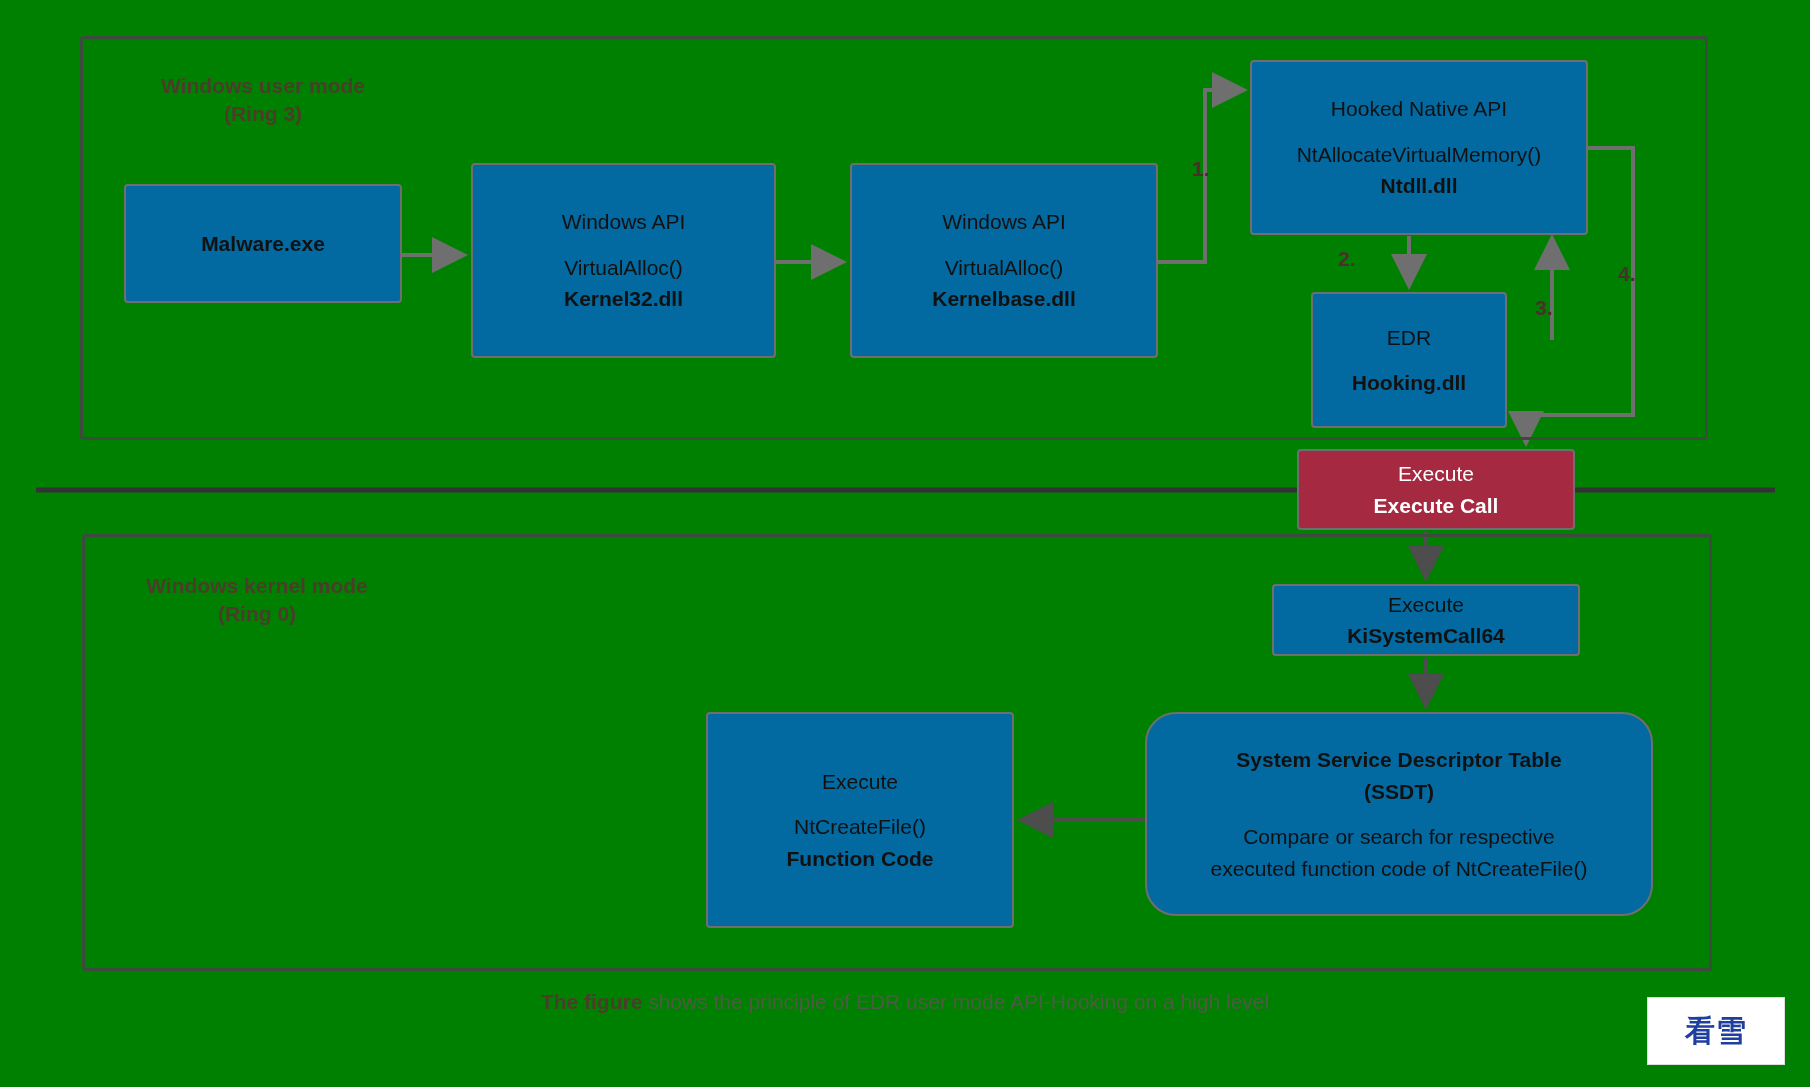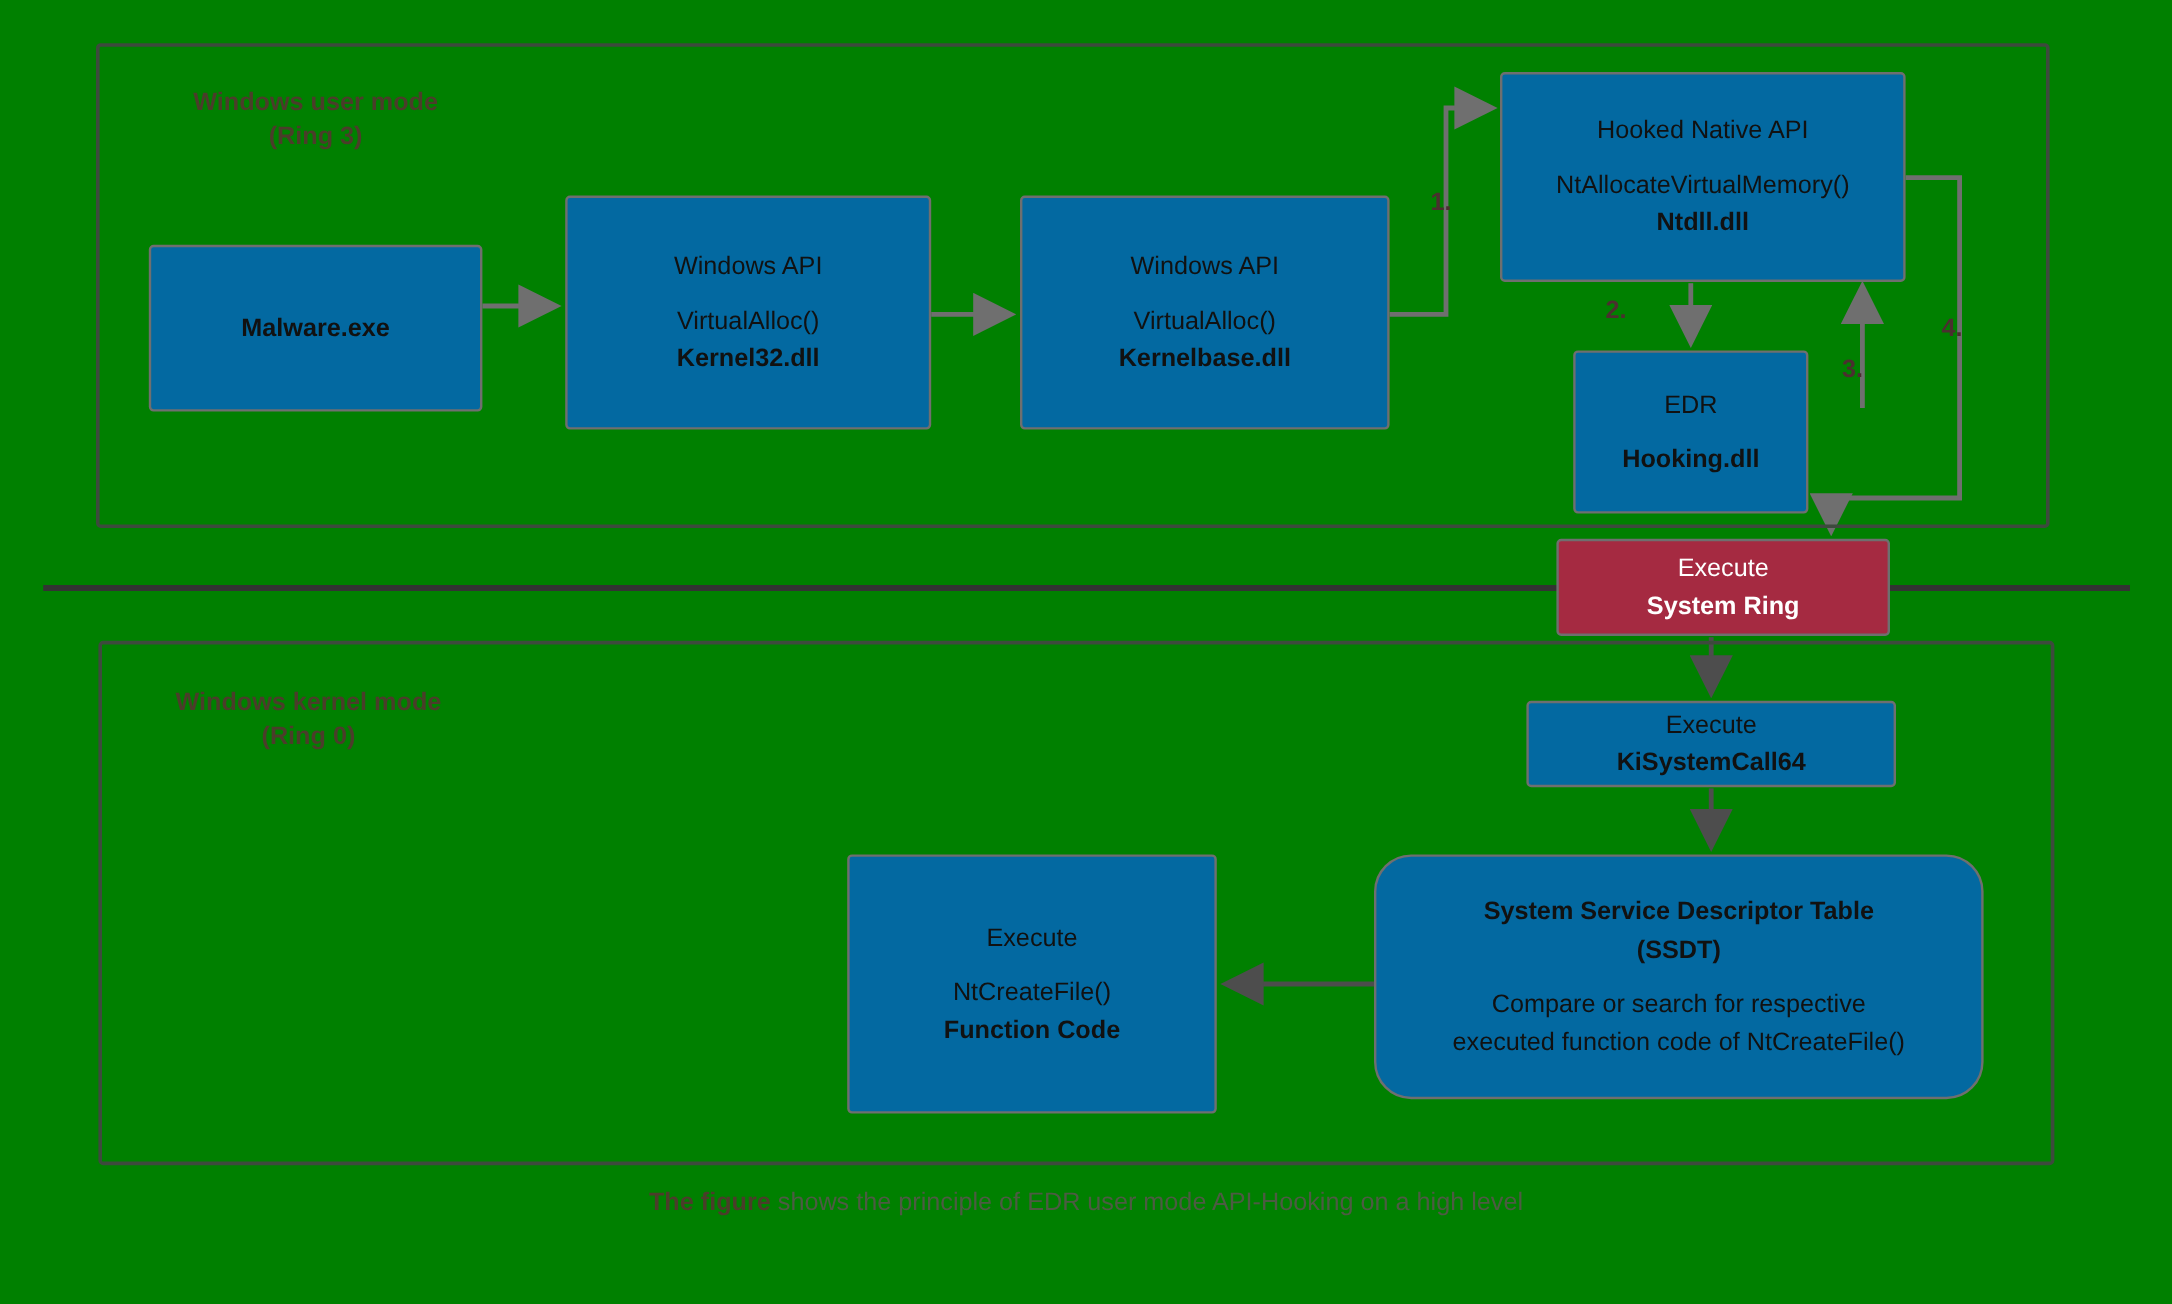--- a/index.html
+++ b/index.html
@@ -60,21 +60,21 @@
     justify-content: center;
     text-align: center;
     color: #111;
     font-size: 21px;
     line-height: 1.5;
     padding: 6px 10px;
   }
   .node .b { font-weight: bold; }
   .node .sp { height: 14px; }
 
-  #node-malware { left: 124px; top: 184px; width: 278px; height: 139px; margin-top: 20px; }
+  #node-malware { left: 124px; top: 184px; width: 278px; height: 119px; }
   #node-kernel32 { left: 471px; top: 163px; width: 305px; height: 195px; }
   #node-kernelbase { left: 850px; top: 163px; width: 308px; height: 195px; }
   #node-ntdll { left: 1250px; top: 60px; width: 338px; height: 175px; }
   #node-edr { left: 1311px; top: 292px; width: 196px; height: 136px; }
 
   #node-syscall {
     left: 1297px; top: 449px; width: 278px; height: 81px;
     background: #a52a41;
     border: 2px solid #6f6f6f;
     color: #fff;
@@ -201,21 +201,21 @@
   </div>
 
   <div class="node" id="node-edr">
     <div>EDR</div>
     <div class="sp"></div>
     <div class="b">Hooking.dll</div>
   </div>
 
   <div class="node" id="node-syscall">
     <div>Execute</div>
-    <div class="b">System Ring</div>
+    <div class="b">Execute Call</div>
   </div>
 
   <div class="node" id="node-kisyscall">
     <div>Execute</div>
     <div class="b">KiSystemCall64</div>
   </div>
 
   <div class="node" id="node-ssdt">
     <div class="b">System Service Descriptor Table</div>
     <div class="b">(SSDT)</div>
@@ -233,14 +233,17 @@
 
   <div class="step-num" id="step-1">1.</div>
   <div class="step-num" id="step-2">2.</div>
   <div class="step-num" id="step-3">3.</div>
   <div class="step-num" id="step-4">4.</div>
 
   <div class="caption">
     <span>The figure</span><span class="light"> shows the principle of EDR user mode API-Hooking on a high level</span>
   </div>
 
+  <div class="watermark">
+    <span class="wm-glyph">看雪</span>
+  </div>
 
 </div>
 
 </body></html>

